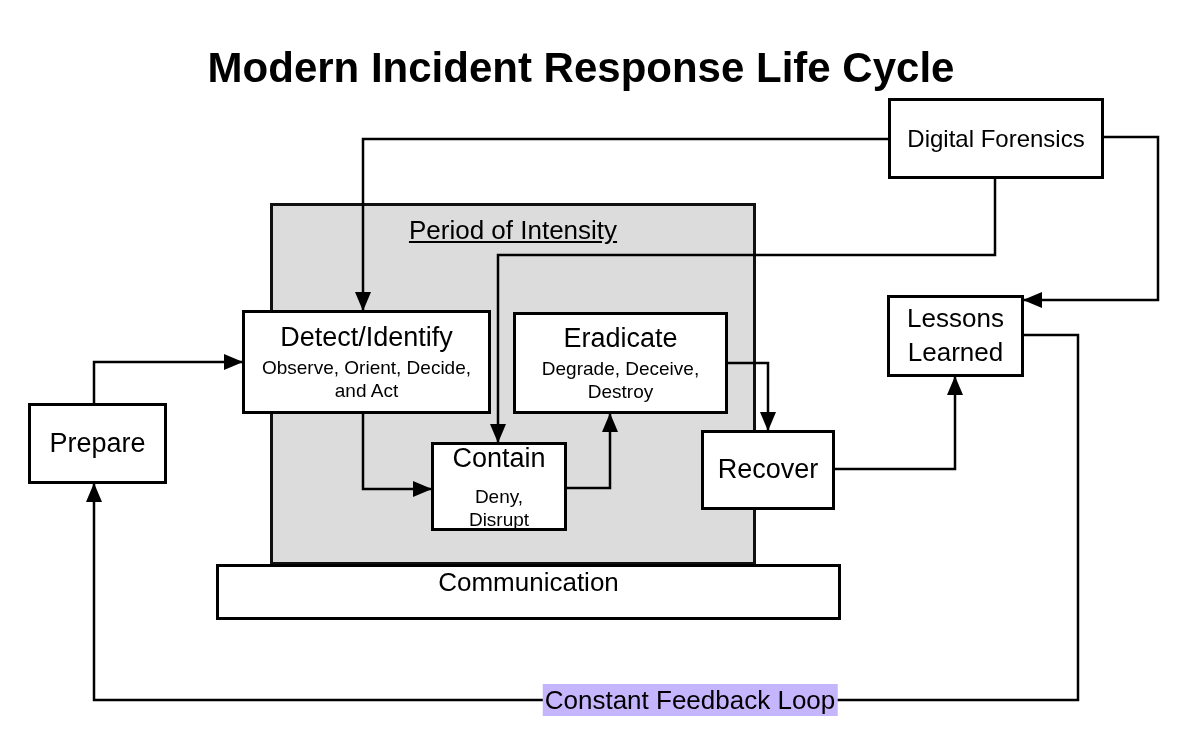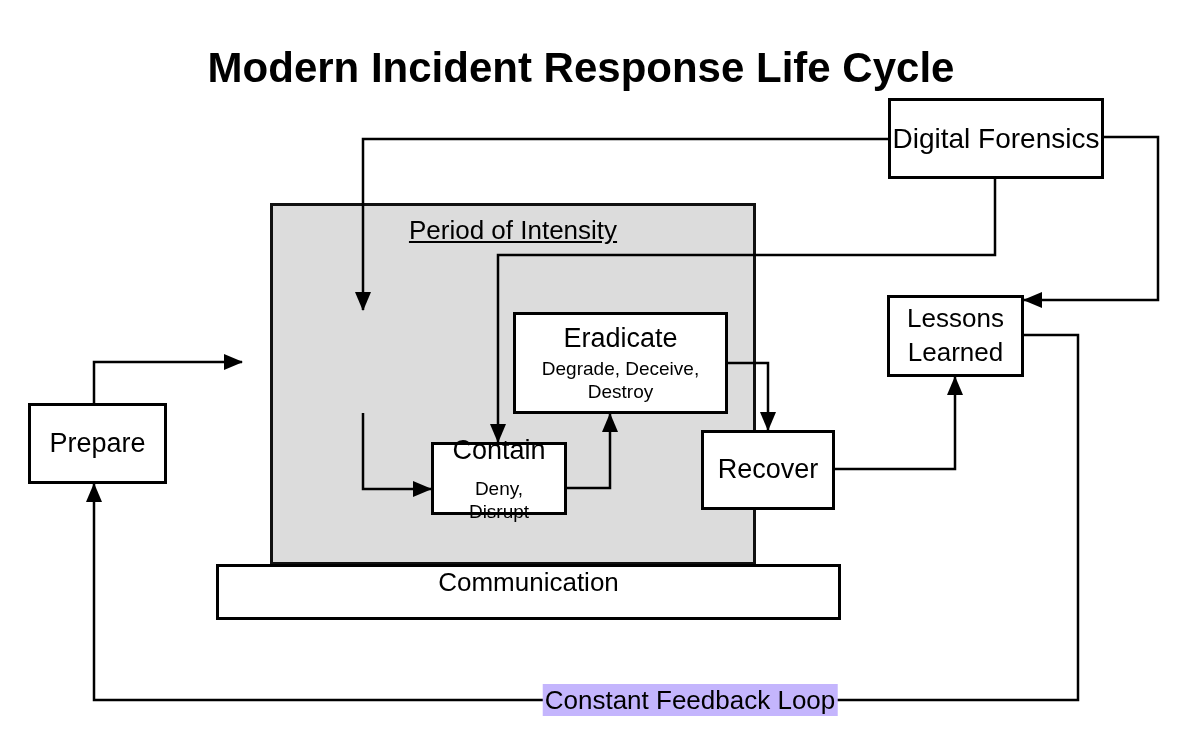--- a/index.html
+++ b/index.html
@@ -22,24 +22,24 @@
   .node{
     position:absolute;background:#ffffff;border:3px solid #000;box-sizing:border-box;
     display:flex;flex-direction:column;align-items:center;justify-content:center;
     text-align:center;z-index:3;
   }
   .node .main{font-size:27px;line-height:1.25;}
   .node .sub{font-size:19px;line-height:1.22;margin-top:1px;}
   .node-prepare   {left:28px; top:403px;width:139px;height:81px;}
   .node-detect    {left:242px;top:310px;width:249px;height:104px;padding:0 8px;}
   .node-eradicate {left:513px;top:312px;width:215px;height:102px;padding:0 12px;}
-  .node-contain   {left:431px;top:442px;width:136px;height:73px;padding:0 19px;gap:8px;}
+  .node-contain   {left:431px;top:442px;width:136px;height:89px;padding:0 19px;gap:8px;}
   .node-recover   {left:701px;top:430px;width:134px;height:80px;}
   .node-df        {left:888px;top:98px; width:216px;height:81px;}
-  .node-df .main  {font-size:28px;white-space:nowrap;}
+  .node-df .main  {font-size:24px;white-space:nowrap;}
   .node-ll        {left:887px;top:295px;width:137px;height:82px;padding:0 0;}
   .node-ll .main  {font-size:26px;line-height:1.3;}
   .comm-bar{
     position:absolute;left:216px;top:564px;width:625px;height:56px;
     background:#fff;border:3px solid #000;box-sizing:border-box;z-index:3;
     display:flex;align-items:flex-start;justify-content:center;font-size:26px;
   }
   .feedback-label{
     position:absolute;left:690px;top:684px;transform:translateX(-50%);
     background:#c4b5fd;font-size:26px;line-height:32px;height:32px;white-space:nowrap;
@@ -73,20 +73,24 @@
       <path d="M 834 469 H 955 V 377" marker-end="url(#ah)"></path>
       <path d="M 1103 137 H 1158 V 300 H 1024" marker-end="url(#ah)"></path>
       <path d="M 1023 335 H 1078 V 700 H 94 V 484" marker-end="url(#ah)"></path>
     </g>
   </svg>
 
   <div class="node node-prepare">
     <div class="main">Prepare</div>
   </div>
 
+  <div class="node node-detect">
+    <div class="main">Detect/Identify</div>
+    <div class="sub">Observe, Orient, Decide, and Act</div>
+  </div>
 
   <div class="node node-eradicate">
     <div class="main">Eradicate</div>
     <div class="sub">Degrade, Deceive, Destroy</div>
   </div>
 
   <div class="node node-contain">
     <div class="main">Contain</div>
     <div class="sub">Deny, Disrupt</div>
   </div>

